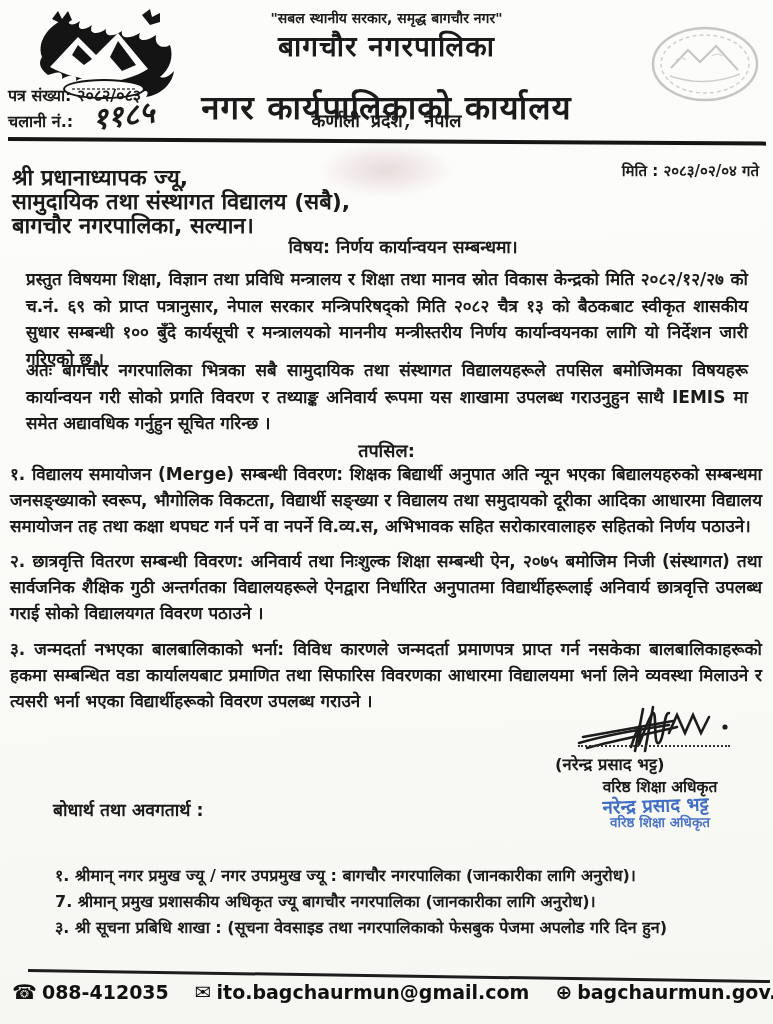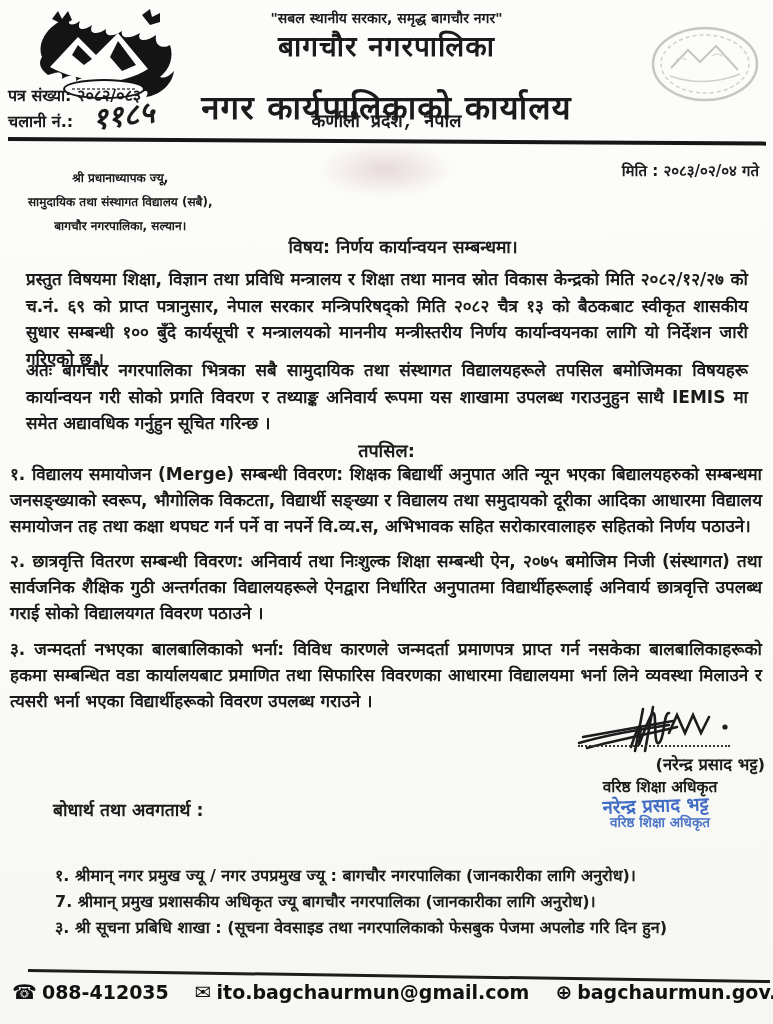--- a/index.html
+++ b/index.html
@@ -22,33 +22,33 @@
   .ref{left:8px;top:84px;font-size:16px;}
   .addr1{top:84px;font-size:20px;}
   .disp{left:8px;top:110px;font-size:16px;}
   .dispnum{left:92px;top:94px;font-size:30px;font-style:italic;transform:rotate(-7deg);font-weight:600;}
   .addr2{top:108px;font-size:18px;font-family:Liberation Mono, monospace;}
   .hrule{left:8px;top:137px;width:758px;height:3.5px;background:#161616;transform:rotate(0.35deg);transform-origin:left center;}
   .stampsmudge{left:318px;top:142px;width:135px;height:55px;
     background:radial-gradient(ellipse at center,rgba(178,130,140,0.28),rgba(178,130,140,0.0) 70%);
     filter:blur(2px);}
   .date{right:14px;top:160px;font-size:15px;}
-  .recip{left:28px;top:166px;font-size:12px;line-height:24px;text-align:center;}
+  .recip{left:12px;top:166px;font-size:22px;line-height:24px;}
   .subject{top:234px;font-size:17.5px;padding-left:33px;}
   .para{left:26px;width:722px;font-size:17px;line-height:26.5px;text-align:justify;}
   .p1{top:266px;}
   .p2{top:357px;}
   .tapasil{top:438px;font-size:18px;}
   .item{left:10px;width:752px;font-size:17px;line-height:26px;text-align:justify;}
   .i1{top:461px;}
   .i2{top:548px;}
   .i3{top:636px;}
   .sig-svg{left:573px;top:703px;}
   .sig-dots{left:578px;top:745px;width:152px;border-bottom:2px dotted #333;}
-  .sig-name{left:555px;top:752px;width:210px;text-align:right;font-size:16.5px;}
+  .sig-name{left:555px;top:752px;width:210px;text-align:left;font-size:16.5px;}
   .sig-desig{left:555px;top:775px;width:210px;text-align:center;font-size:15.5px;}
   .stamp1{left:548px;top:792px;width:215px;text-align:center;font-size:18.5px;font-weight:700;
     transform:rotate(-2deg);opacity:0.9;}
   .stamp2{left:565px;top:813px;width:190px;text-align:center;font-size:13.5px;font-weight:600;opacity:0.85;}
   .cc-head{left:16px;top:797px;font-size:17.5px;margin-left:37px;}
   .cc-list{left:55px;top:863px;font-size:16px;line-height:26px;}
   .frule{left:28px;top:969px;width:742px;height:2.5px;background:#1d1d1d;transform:rotate(0.85deg);transform-origin:left center;}
   .footer{left:12px;top:981px;width:752px;display:flex;align-items:center;gap:26px;font-size:19px;font-weight:700;color:#111;}
   .footer .cell{display:flex;align-items:center;gap:5px;white-space:nowrap;}
   .ficon{font-size:20px;line-height:1;}

